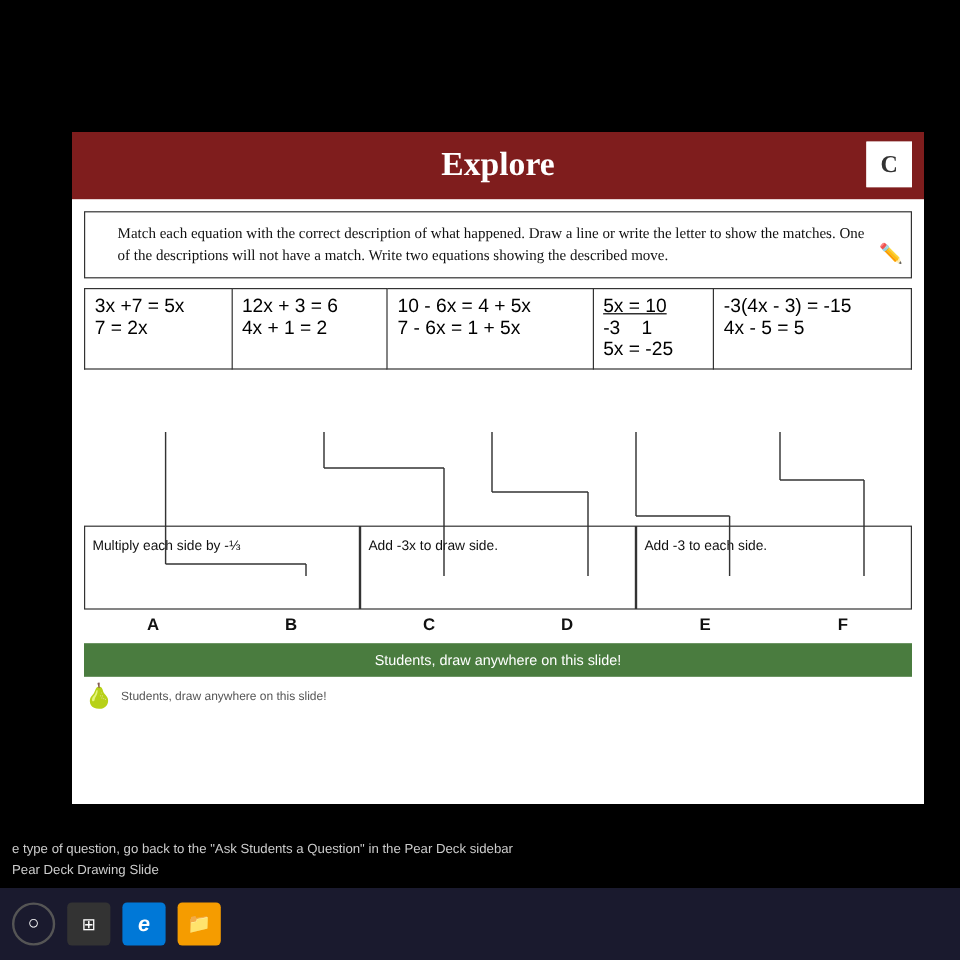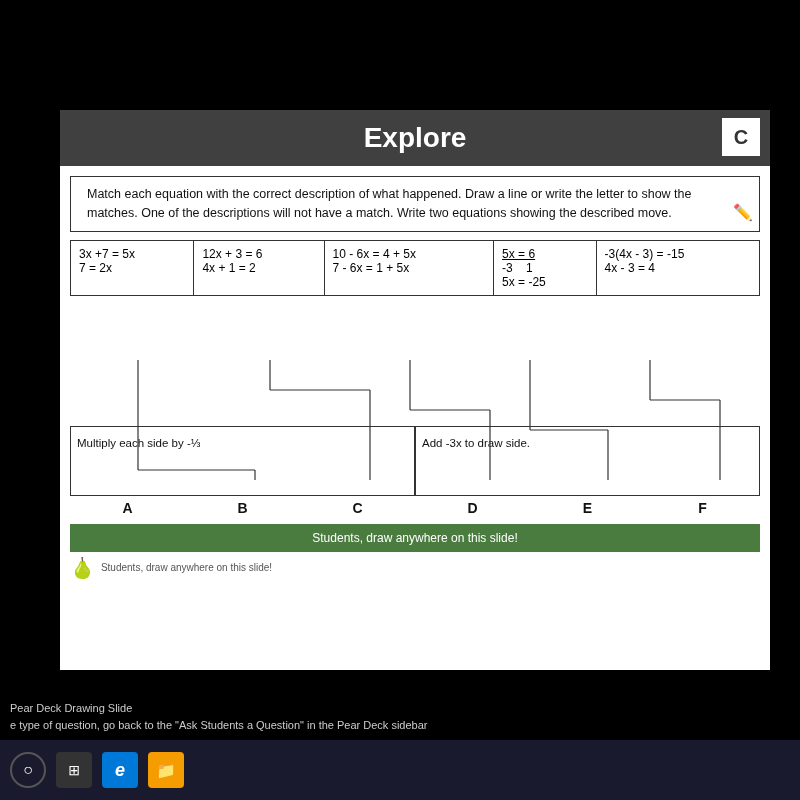--- a/index.html
+++ b/index.html
@@ -14,27 +14,28 @@
     .screen-area {
       position: absolute;
       top: 110px;
       left: 60px;
       width: 710px;
       height: 560px;
       background: #fff;
     }
 
     .header-bar {
-      background: #404040;
+      background: #7f1d1d;
       width: 100%;
       height: 56px;
       display: flex;
       align-items: center;
       justify-content: center;
       position: relative;
+      font-family: Liberation Serif, serif;
     }
 
     .header-title {
       color: #fff;
       font-size: 28px;
       font-weight: bold;
     }
 
     .header-c-box {
       position: absolute;
@@ -48,44 +49,45 @@
       align-items: center;
       justify-content: center;
       font-size: 20px;
       font-weight: bold;
       color: #333;
     }
 
     .instructions-box {
       border: 1.5px solid #333;
       margin: 10px 10px 8px 10px;
-      padding: 8px 16px;
+      padding: 8px 27px;
       font-size: 12.5px;
       color: #111;
       line-height: 1.5;
       position: relative;
+      font-family: Liberation Serif, serif;
     }
 
     .pencil-icon {
       position: absolute;
       right: 6px;
       bottom: 6px;
       font-size: 16px;
     }
 
     .equations-table {
       border-collapse: collapse;
       width: calc(100% - 20px);
       margin: 0 10px 12px 10px;
     }
 
     .equations-table td {
       border: 1.5px solid #333;
       padding: 6px 8px;
-      font-size: 12px;
+      font-size: 16px;
       vertical-align: top;
       min-height: 60px;
     }
 
     .descriptions-section {
       margin: 0 10px;
     }
 
     .descriptions-row {
       display: flex;
@@ -232,27 +234,27 @@
       </td>
       <td>
         <span>12x + 3 = 6</span><br>
         <span>4x + 1 = 2</span>
       </td>
       <td>
         <span>10 - 6x = 4 + 5x</span><br>
         <span>7 - 6x = 1 + 5x</span>
       </td>
       <td>
-        <span class="underline-eq">5x =  6</span><br>
+        <span class="underline-eq">5x =  10</span><br>
         <span>-3&nbsp;&nbsp;&nbsp;&nbsp;1</span><br>
         <span>5x = -25</span>
       </td>
       <td>
         <span>-3(4x - 3) = -15</span><br>
-        <span>4x - 3 = 4</span>
+        <span>4x - 5 = 5</span>
       </td>
     </tr>
   </tbody>
     </table>
 
   <svg style="position:absolute; top:240px; left:10px; width:690px; height:130px; pointer-events:none;">
 
     <line x1="68" y1="10" x2="68" y2="120" stroke="#333" stroke-width="1.2"></line>
     <line x1="68" y1="120" x2="185" y2="120" stroke="#333" stroke-width="1.2"></line>
     <line x1="185" y1="120" x2="185" y2="130" stroke="#333" stroke-width="1.2"></line>
@@ -274,20 +276,23 @@
     <line x1="650" y1="50" x2="650" y2="130" stroke="#333" stroke-width="1.2"></line>
   </svg>
 
   <div class="descriptions-section" style="margin-top: 130px;">
     <div class="descriptions-row">
       <div class="desc-cell">
         <span>Multiply each side by -⅓</span>
       </div>
       <div class="desc-cell">
         <span>Add -3x to draw side.</span>
+      </div>
+      <div class="desc-cell">
+        <span>Add -3 to each side.</span>
       </div>
     </div>
     <div class="desc-labels">
       <div class="desc-label">A</div>
       <div class="desc-label">B</div>
       <div class="desc-label">C</div>
       <div class="desc-label">D</div>
       <div class="desc-label">E</div>
       <div class="desc-label">F</div>
     </div>
@@ -298,22 +303,22 @@
   </div>
 
   <div style="display:flex; align-items:center; padding: 4px 10px; gap:6px;">
     <span style="font-size:20px;">🍐</span>
     <span style="font-size:10px; color:#555;">Students, draw anywhere on this slide!</span>
   </div>
 
 </div>
 
 <div class="bottom-text-area">
+  <div>e type of question, go back to the "Ask Students a Question" in the Pear Deck sidebar</div>
   <div>Pear Deck Drawing Slide</div>
-  <div>e type of question, go back to the "Ask Students a Question" in the Pear Deck sidebar</div>
 </div>
 
 <div class="taskbar-area">
   <div class="taskbar-circle">○</div>
   <div class="taskbar-btn">⊞</div>
   <div class="taskbar-edge" style="font-style:italic;">e</div>
   <div class="taskbar-file">📁</div>
 </div>
 
 </body></html>

